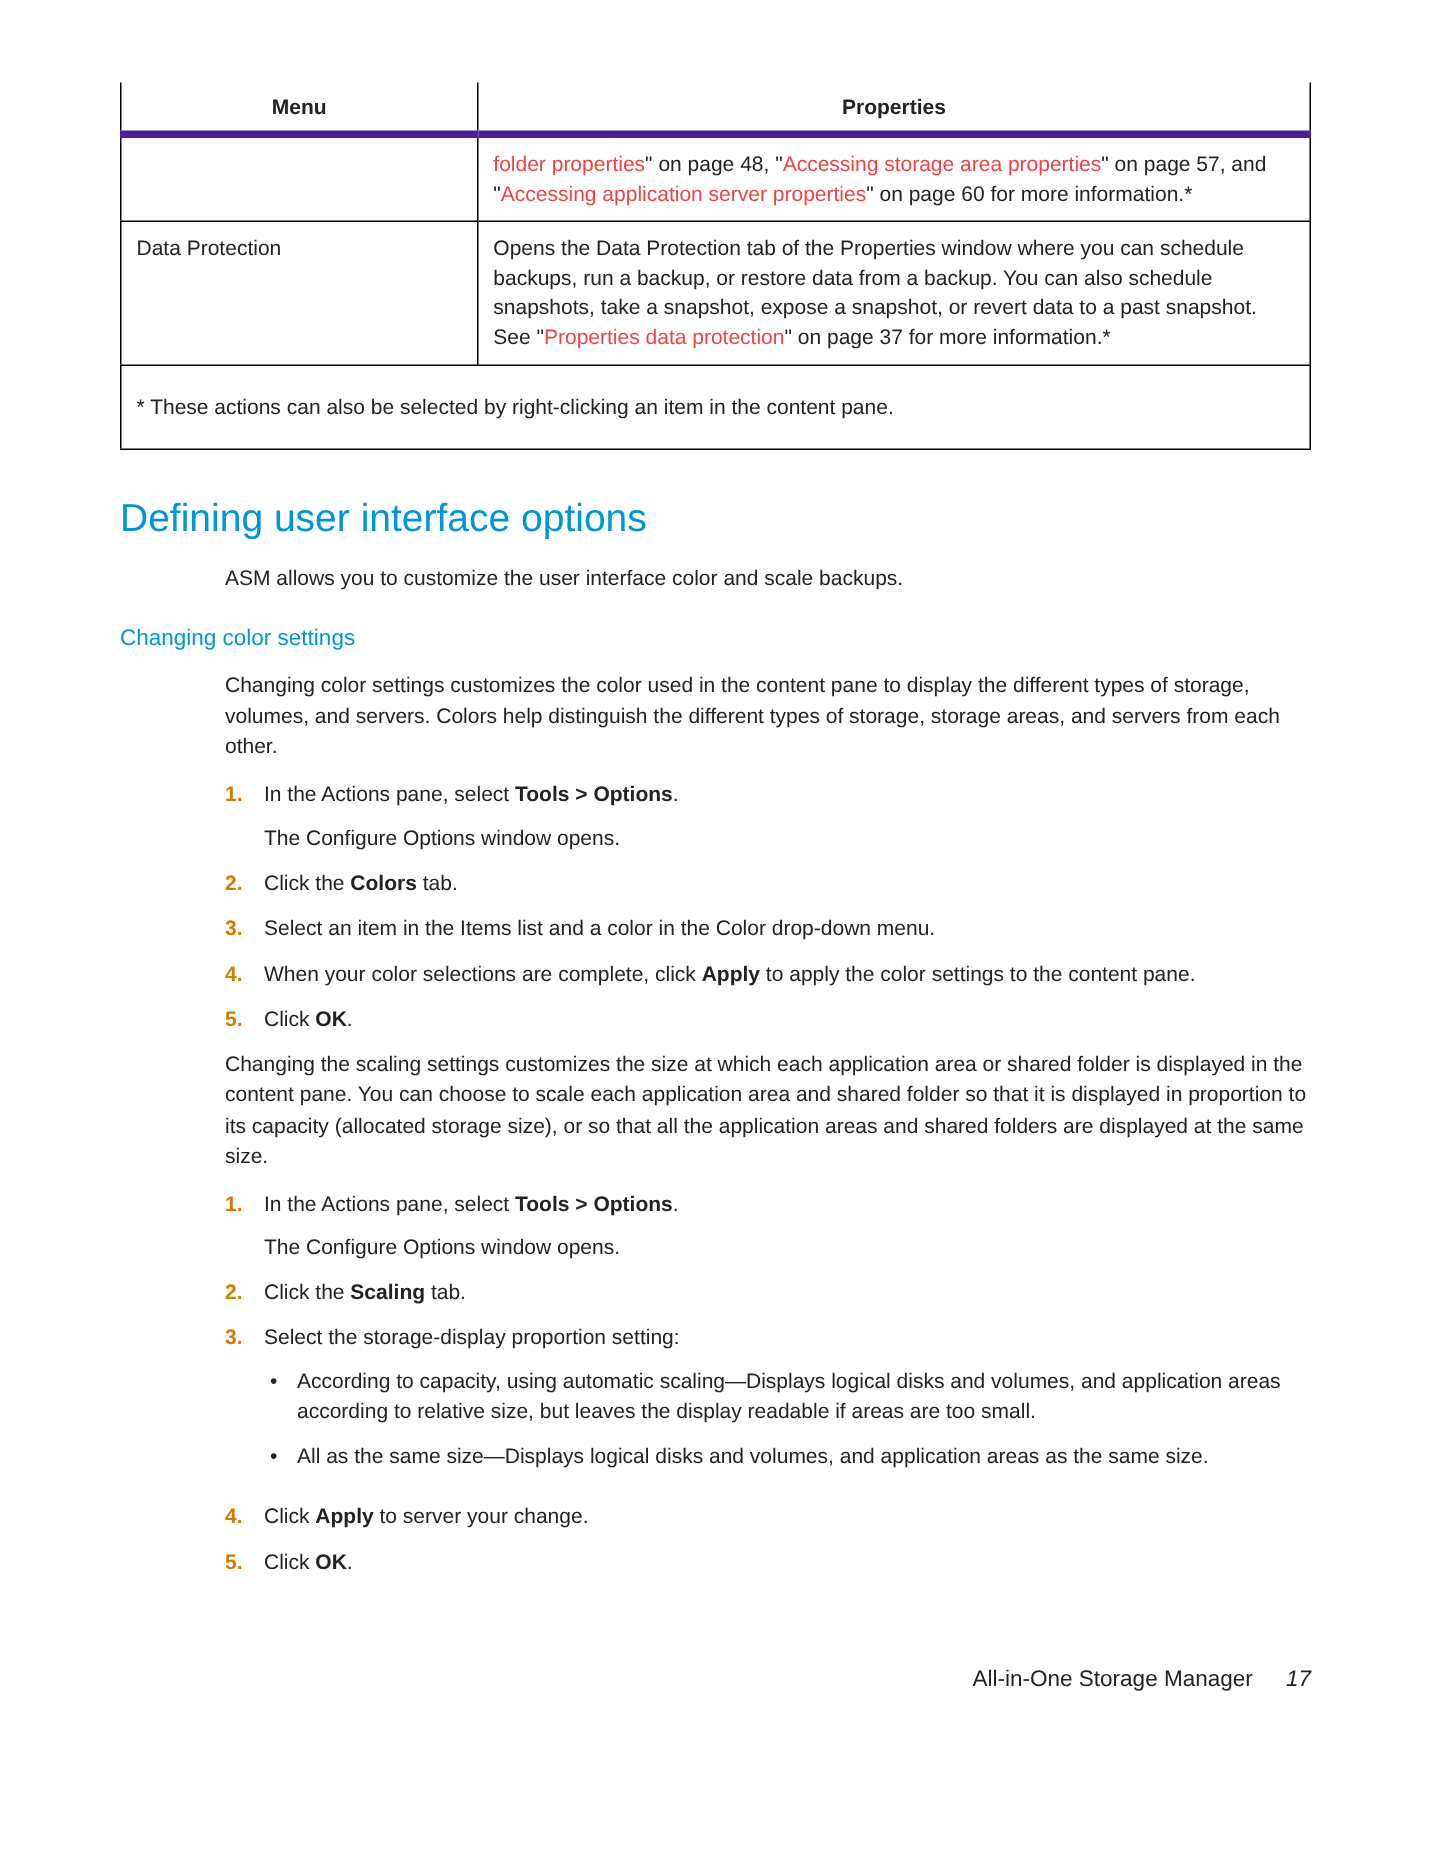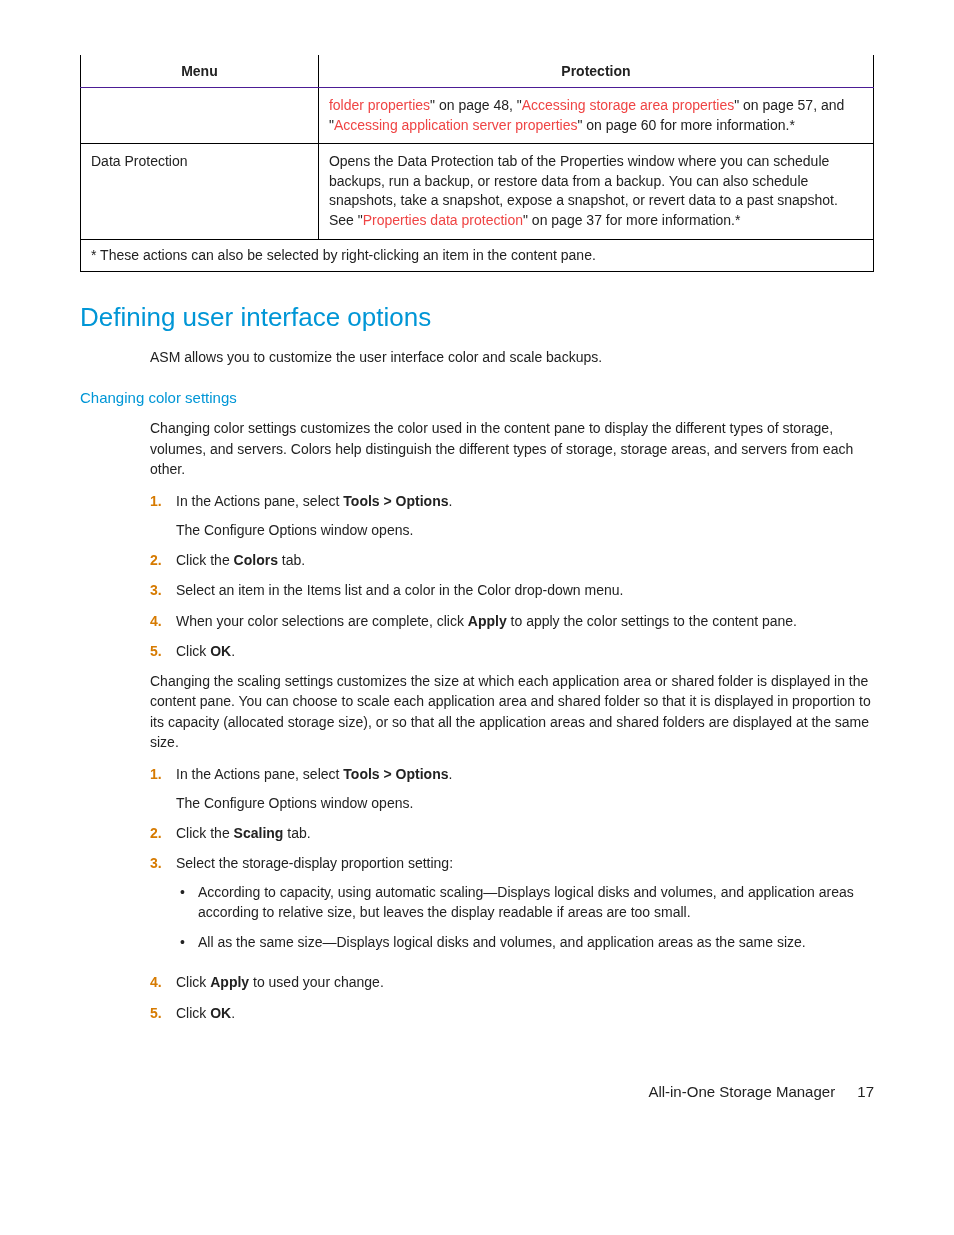--- a/index.html
+++ b/index.html
@@ -19,21 +19,21 @@
     width: 100%;
     border-collapse: collapse;
     margin-bottom: 30px;
     border-left: 1.5px solid #000;
     border-right: 1.5px solid #000;
   }
   table.menu-table th {
     font-weight: bold;
     text-align: center;
     padding: 8px 10px;
-    border-bottom: 1px solid #4c1d95;
+    border-bottom: 5px solid #4c1d95;
     font-size: 14px;
   }
   table.menu-table th:first-child {
     width: 30%;
     border-right: 1px solid #000;
   }
   table.menu-table td {
     padding: 8px 10px;
     vertical-align: top;
     font-size: 14px;
@@ -41,21 +41,21 @@
   }
   table.menu-table tr.data-row td:first-child {
     border-right: 1px solid #000;
   }
   table.menu-table tr.data-row {
     border-bottom: 1px solid #000;
   }
   table.menu-table tr.footnote td {
     border-bottom: 1.5px solid #000;
     font-size: 14px;
-    padding: 6px 10px;
+    padding: 18px 10px;
   }
   .link {
     color: #ef4444;
   }
   h1 {
     font-weight: normal;
     color: #0096d6;
     font-size: 26px;
     margin: 16px 0 14px 0;
   }
@@ -104,32 +104,32 @@
     min-width: 22px;
     text-align: left;
     padding-left: 4px;
   }
   .bold { font-weight: bold; margin-top: 20px; }
   .footer {
     text-align: right;
     margin-top: 60px;
     font-size: 15px;
   }
-  .footer .pn { margin-left: 18px; }
+  .footer .pn { margin-left: 18px; font-style: italic; }
 </style>
 </head>
 <body>
 
 <div class="page">
 
   <table class="menu-table">
     <tbody>
         <tr>
       <th>Menu</th>
-      <th>Protection</th>
+      <th>Properties</th>
     </tr>
     <tr class="data-row">
       <td></td>
       <td>
         <span class="link">folder properties</span><span>" on page 48, "</span><span class="link">Accessing storage area properties</span><span>" on page 57, and "</span><span class="link">Accessing application server properties</span><span>" on page 60 for more information.*</span>
       </td>
     </tr>
     <tr class="data-row">
       <td>Data Protection</td>
       <td>
@@ -208,21 +208,21 @@
           <li>
             <span class="dot">•</span>
             <span>All as the same size—Displays logical disks and volumes, and application areas as the same size.</span>
           </li>
         </ul>
       </span>
     </li>
     <li>
       <span class="num">4.</span>
       <span class="step-body">
-        <span>Click </span><span class="bold">Apply</span><span> to used your change.</span>
+        <span>Click </span><span class="bold">Apply</span><span> to server your change.</span>
       </span>
     </li>
     <li>
       <span class="num">5.</span>
       <span class="step-body">
         <span>Click </span><span class="bold">OK</span><span>.</span>
       </span>
     </li>
   </ol>
 

